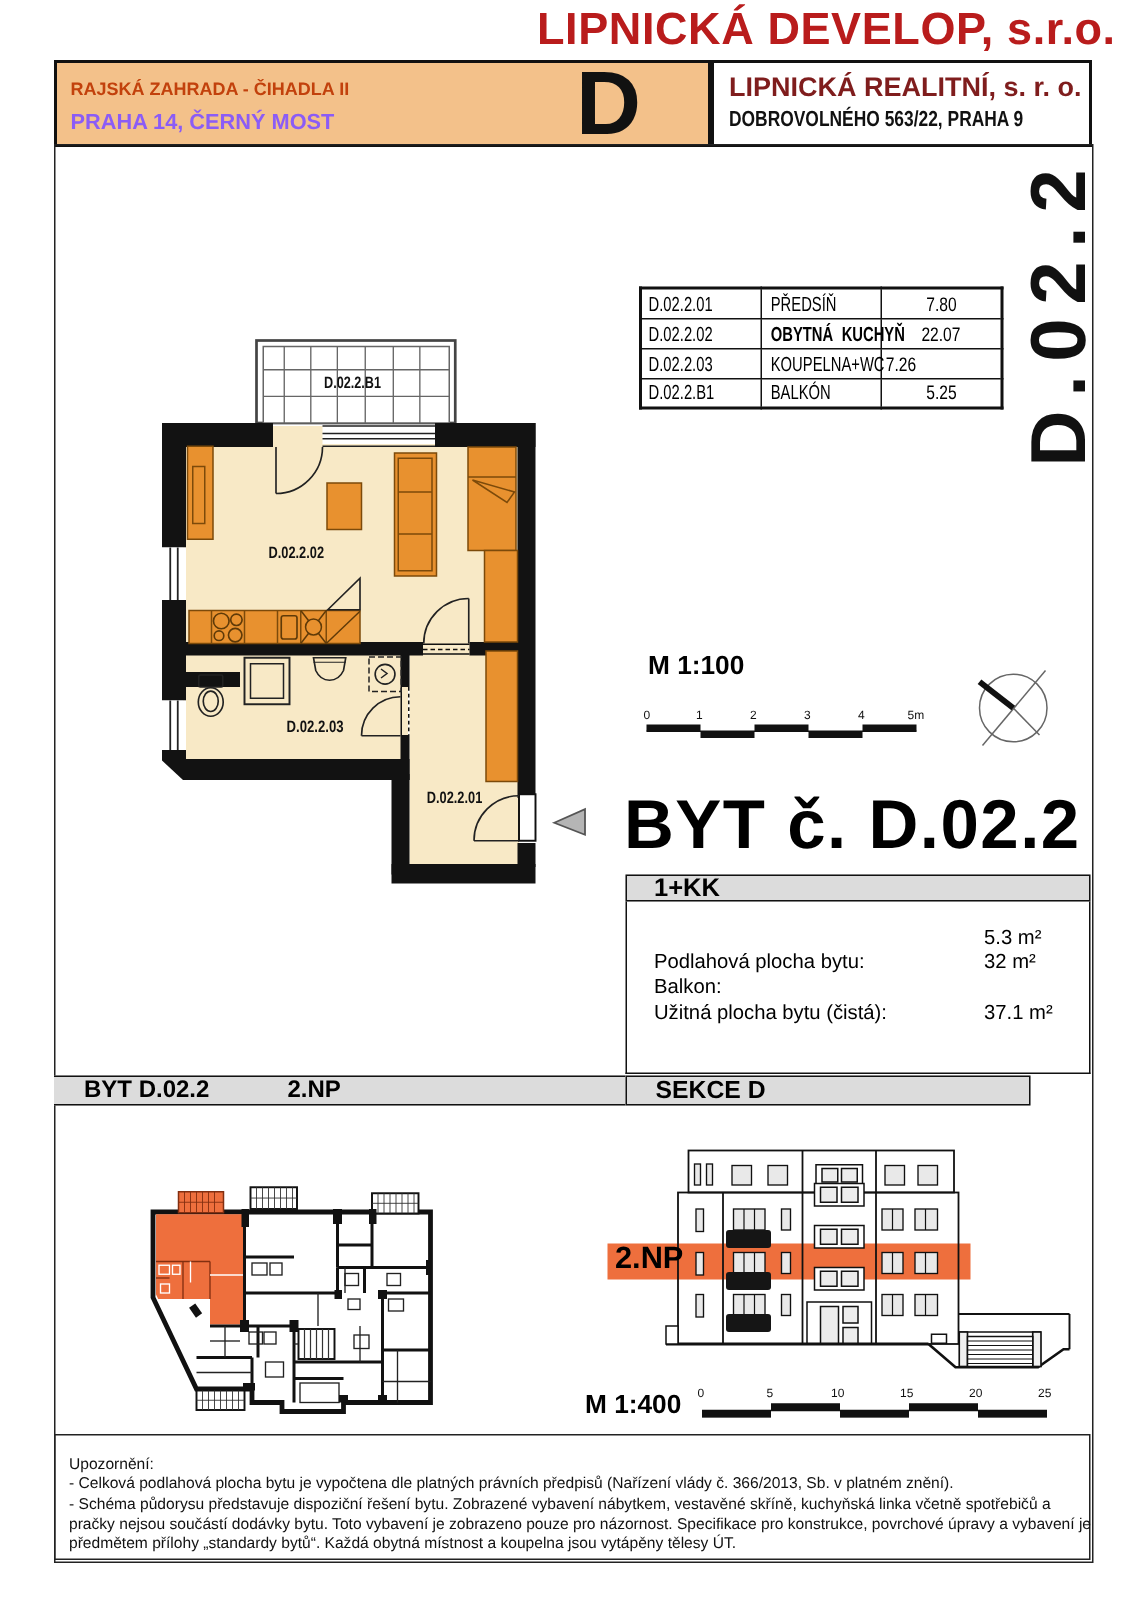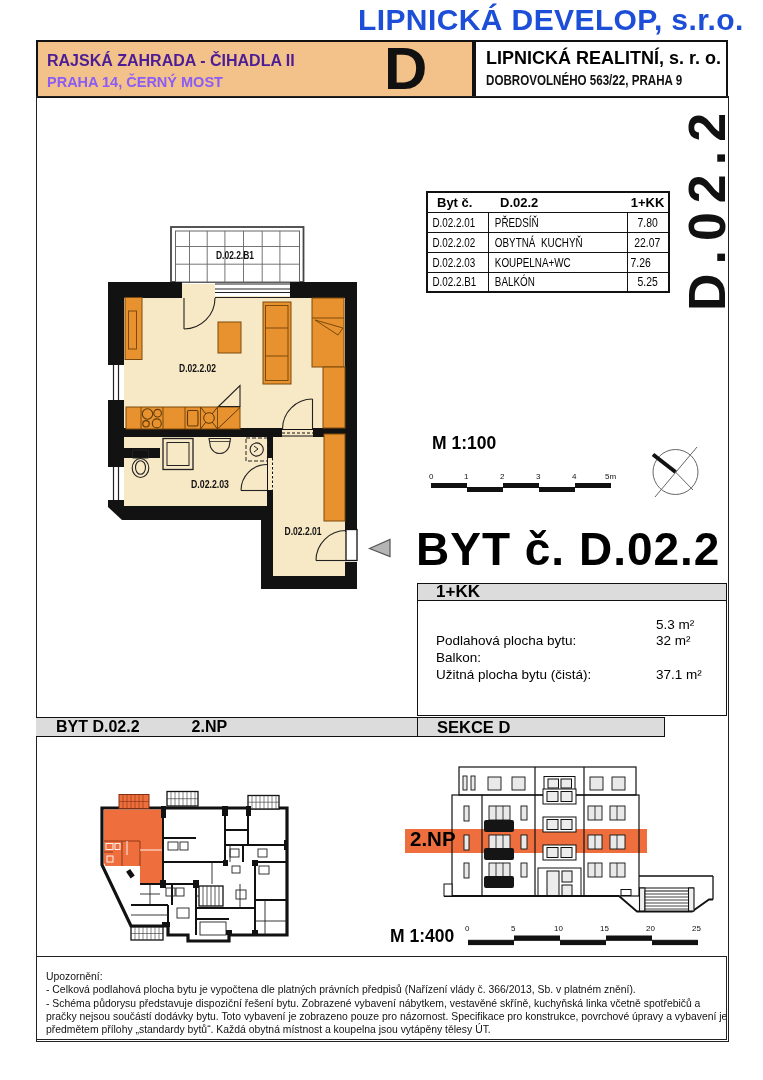--- a/index.html
+++ b/index.html
@@ -4,55 +4,50 @@
 <style>
   html,body{margin:0;padding:0;background:#ffffff;}
   body{width:763px;height:1080px;position:relative;font-family:"Liberation Sans",sans-serif;overflow:hidden;}
   .abs{position:absolute;}
   .b{font-weight:bold;}
   td{box-sizing:border-box;padding:0;}
 </style>
 </head>
 <body>
 
-<div class="abs b" style="left:358px;top:3px;width:400px;font-size:30px;color:#1d4ed8;letter-spacing:0.4px;">LIPNICKÁ DEVELOP, s.r.o.</div>
+<div class="abs b" style="left:358px;top:3px;width:400px;font-size:30px;color:#b91c1c;letter-spacing:0.4px;">LIPNICKÁ DEVELOP, s.r.o.</div>
 
 <div class="abs" style="left:36px;top:40px;width:434px;height:54px;background:#f3c18a;border:2px solid #111;"></div>
 
-<div class="abs b" style="left:47px;top:52px;font-size:16px;color:#4c1d95;">RAJSKÁ ZAHRADA - ČIHADLA II</div>
+<div class="abs b" style="left:47px;top:52px;font-size:12px;color:#c2410c;">RAJSKÁ ZAHRADA - ČIHADLA II</div>
 
 <div class="abs b" style="left:47px;top:74px;font-size:14.5px;color:#8b5cf6;">PRAHA 14, ČERNÝ MOST</div>
 
 <div class="abs b" style="left:384px;top:34px;font-size:60px;color:#111;">D</div>
 
 <div class="abs" style="left:474px;top:40px;width:250px;height:54px;background:#fff;border:2px solid #111;"></div>
 
-<div class="abs b" style="left:486px;top:48px;font-size:18px;color:#000000;">LIPNICKÁ REALITNÍ, s. r. o.</div>
+<div class="abs b" style="left:486px;top:48px;font-size:18px;color:#7f1d1d;">LIPNICKÁ REALITNÍ, s. r. o.</div>
 
 <div class="abs b" style="left:486px;top:71.5px;font-size:14.5px;color:#111;transform:scaleX(0.8);transform-origin:0 50%;white-space:nowrap;">DOBROVOLNÉHO 563/22, PRAHA 9</div>
 
 <div class="abs" style="left:36px;top:96px;width:691px;height:944px;border:1.3px solid #222;"></div>
 
 <div class="abs b" style="left:527px;top:177px;width:360px;height:61px;line-height:61px;font-size:52px;color:#111;transform:rotate(-90deg);letter-spacing:9px;text-align:center;">D.02.2</div>
 
 <table class="abs" style="left:426px;top:191px;width:243px;table-layout:fixed;border-collapse:collapse;border:2px solid #111;font-size:13px;" cellpadding="0">
   <tbody>
-      <tr style="height:20px;">
-        <td class="b" style="padding-left:9px;width:61px;">Byt č.</td>
-        <td class="b" style="padding-left:12px;width:139px;">D.02.2</td>
-        <td class="b" style="text-align:center;width:42px;">1+KK</td>
-      </tr>
   <tr style="height:20px;">
         <td style="border:1.5px solid #111;"><span class="cnd">D.02.2.01</span></td>
         <td style="border:1.5px solid #111;margin-top:33px;"><span class="cnd2">PŘEDSÍŇ</span></td>
         <td style="border:1.5px solid #111;text-align:center;"><span class="cnd3">7.80</span></td>
       </tr>
   <tr style="height:20px;">
         <td style="border:1.5px solid #111;"><span class="cnd">D.02.2.02</span></td>
-        <td style="border:1.5px solid #111;"><span class="cnd2">OBYTNÁ KUCHYŇ</span></td>
+        <td style="border:1.5px solid #111;font-weight:bold;"><span class="cnd2">OBYTNÁ KUCHYŇ</span></td>
         <td style="border:1.5px solid #111;text-align:center;"><span class="cnd3">22.07</span></td>
       </tr>
   <tr style="height:20px;">
         <td style="border:1.5px solid #111;"><span class="cnd">D.02.2.03</span></td>
         <td style="border:1.5px solid #111;"><span class="cnd2">KOUPELNA+WC</span></td>
         <td style="border:1.5px solid #111;"><span class="cnd3">7.26</span></td>
       </tr>
   <tr style="height:20px;">
         <td style="border:1.5px solid #111;"><span class="cnd">D.02.2.B1</span></td>
         <td style="border:1.5px solid #111;"><span class="cnd2">BALKÓN</span></td>
@@ -78,21 +73,21 @@
 <div class="abs" style="left:656px;top:633px;font-size:13.5px;">32 m²</div>
 
 <div class="abs" style="left:436px;top:650px;font-size:13.5px;">Balkon:</div>
 <div class="abs" style="left:656px;top:617px;font-size:13.5px;">5.3 m²</div>
 
 <div class="abs" style="left:436px;top:667px;font-size:13.5px;">Užitná plocha bytu (čistá):</div>
 <div class="abs" style="left:656px;top:667px;font-size:13.5px;">37.1 m²</div>
 
 <div class="abs b" style="left:36px;top:717px;width:381px;height:20px;background:#dcdcdc;border-top:1.5px solid #111;border-bottom:1.5px solid #111;box-sizing:border-box;font-size:16px;line-height:18px;"><span style="margin-left:20px;">BYT D.02.2</span><span style="margin-left:52px;">2.NP</span></div>
 
-<div class="abs b" style="left:417px;top:717px;width:248px;height:20px;background:#dcdcdc;border:1.5px solid #111;border-right:1px solid #111;box-sizing:border-box;font-size:16.5px;line-height:18px;"><span style="margin-left:19px;">SEKCE D</span></div>
+<div class="abs b" style="left:417px;top:717px;width:270px;height:20px;background:#dcdcdc;border:1.5px solid #111;border-right:1px solid #111;box-sizing:border-box;font-size:16.5px;line-height:18px;"><span style="margin-left:19px;">SEKCE D</span></div>
 
 <div class="abs b" style="left:390px;top:926.3px;font-size:17.5px;">M 1:400</div>
 
 <div class="abs b" style="left:410px;top:827.3px;font-size:20.5px;z-index:5;">2.NP</div>
 
 <div class="abs" style="left:36px;top:956px;width:691px;height:84px;border:1.3px solid #222;box-sizing:border-box;"></div>
 
 <div class="abs" style="left:46px;top:970px;font-size:10.4px;line-height:13.3px;color:#111;white-space:nowrap;">Upozornění:<br>- Celková podlahová plocha bytu je vypočtena dle platných právních předpisů (Nařízení vlády č. 366/2013, Sb. v platném znění).<br>- Schéma půdorysu představuje dispoziční řešení bytu. Zobrazené vybavení nábytkem, vestavěné skříně, kuchyňská linka včetně spotřebičů a<br>pračky nejsou součástí dodávky bytu. Toto vybavení je zobrazeno pouze pro názornost. Specifikace pro konstrukce, povrchové úpravy a vybavení je<br>předmětem přílohy „standardy bytů“. Každá obytná místnost a koupelna jsou vytápěny tělesy ÚT.</div>
 
 <svg class="abs" style="left:0;top:0;" width="763" height="1080" viewBox="0 0 763 1080">

